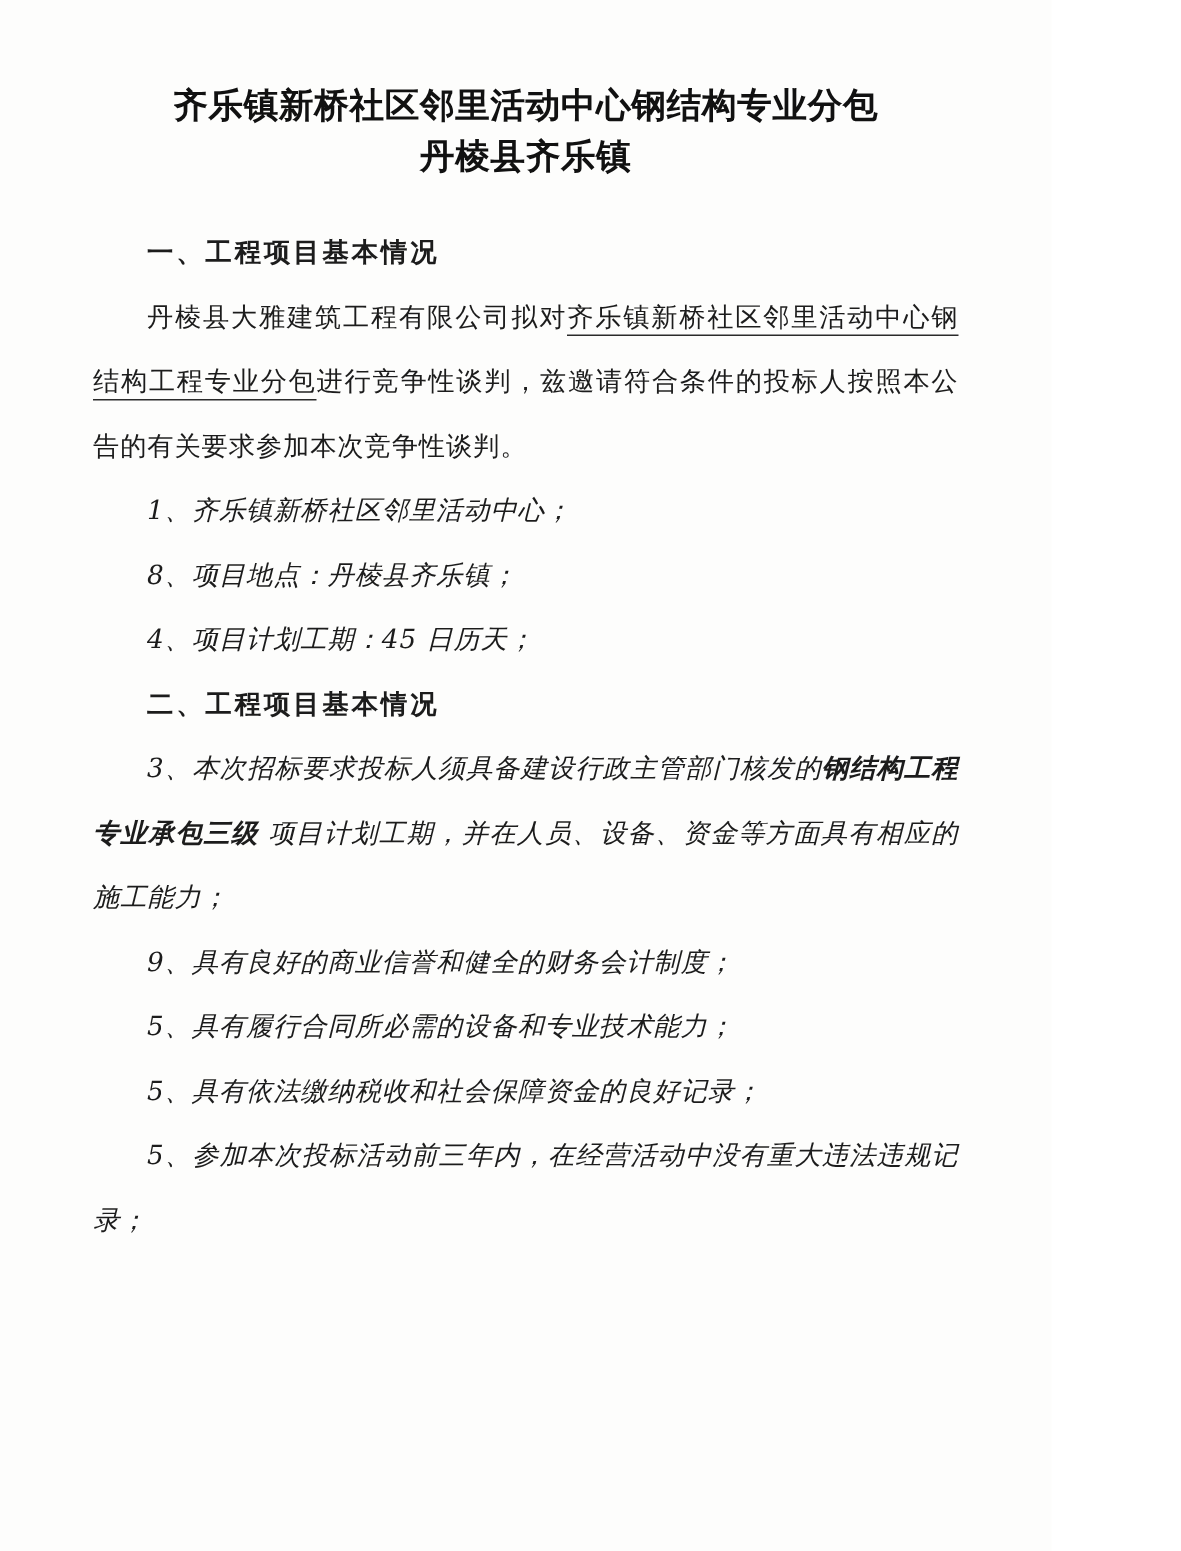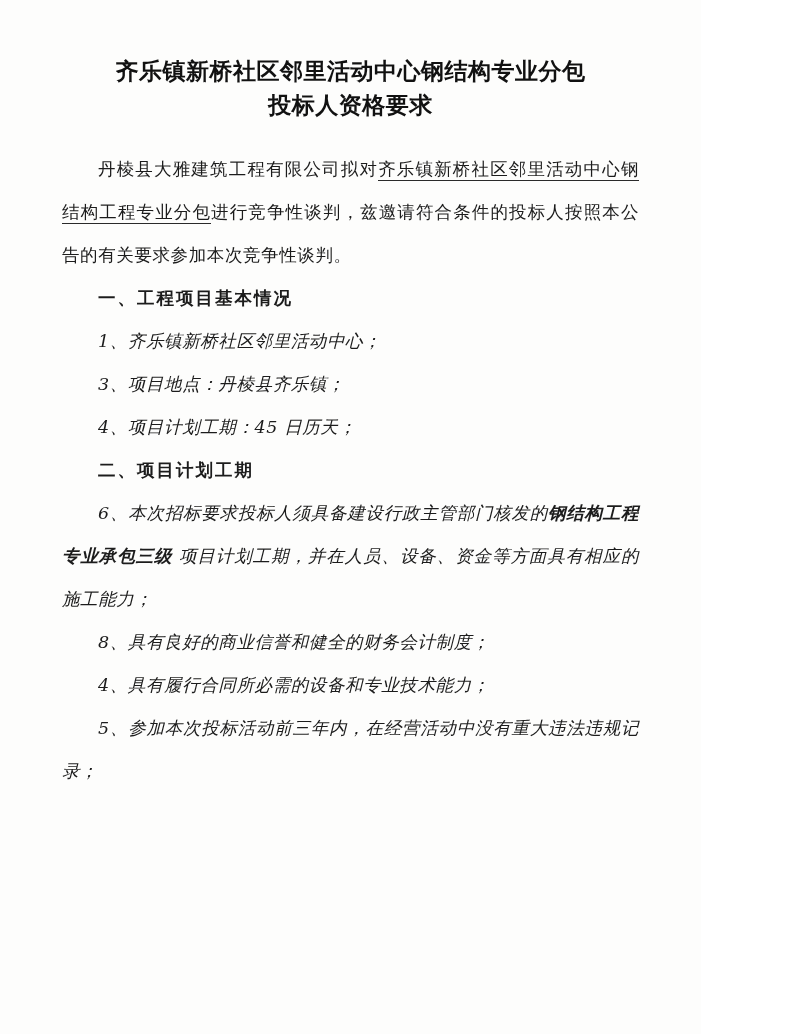--- a/index.html
+++ b/index.html
@@ -67,35 +67,36 @@
     font-weight: bold;
   }
 </style>
 </head>
 <body>
 
 <div class="page">
 
   <div class="doc-title">
     <span class="line">齐乐镇新桥社区邻里活动中心钢结构专业分包</span>
-    <span class="line">投标人资格要求</span>
+    <span class="line">丹棱县齐乐镇</span>
   </div>
 
   <div class="body-block">
 
+    <p class="para section">一、工程项目基本情况</p>
+
     <p class="para indent"><span>丹棱县大雅建筑工程有限公司拟对</span><span class="u">齐乐镇新桥社区邻里活动中心钢结构工程专业分包</span><span>进行竞争性谈判，兹邀请符合条件的投标人按照本公告的有关要求参加本次竞争性谈判。</span></p>
 
-    <p class="para section">一、工程项目基本情况</p>
-
     <p class="para item">1、齐乐镇新桥社区邻里活动中心；</p>
-    <p class="para item">3、项目地点：丹棱县齐乐镇；</p>
+    <p class="para item">8、项目地点：丹棱县齐乐镇；</p>
     <p class="para item">4、项目计划工期：45 日历天；</p>
 
-    <p class="para section">二、项目计划工期</p>
+    <p class="para section">二、工程项目基本情况</p>
 
-    <p class="para item"><span>6、本次招标要求投标人须具备建设行政主管部门核发的</span><span class="b">钢结构工程专业承包三级</span>&nbsp;<span>项目计划工期，并在人员、设备、资金等方面具有相应的施工能力；</span></p>
+    <p class="para item"><span>3、本次招标要求投标人须具备建设行政主管部门核发的</span><span class="b">钢结构工程专业承包三级</span>&nbsp;<span>项目计划工期，并在人员、设备、资金等方面具有相应的施工能力；</span></p>
 
-    <p class="para item">8、具有良好的商业信誉和健全的财务会计制度；</p>
-    <p class="para item">4、具有履行合同所必需的设备和专业技术能力；</p>
+    <p class="para item">9、具有良好的商业信誉和健全的财务会计制度；</p>
+    <p class="para item">5、具有履行合同所必需的设备和专业技术能力；</p>
+    <p class="para item">5、具有依法缴纳税收和社会保障资金的良好记录；</p>
     <p class="para item">5、参加本次投标活动前三年内，在经营活动中没有重大违法违规记录；</p>
 
   </div>
 </div>
 
 </body></html>

